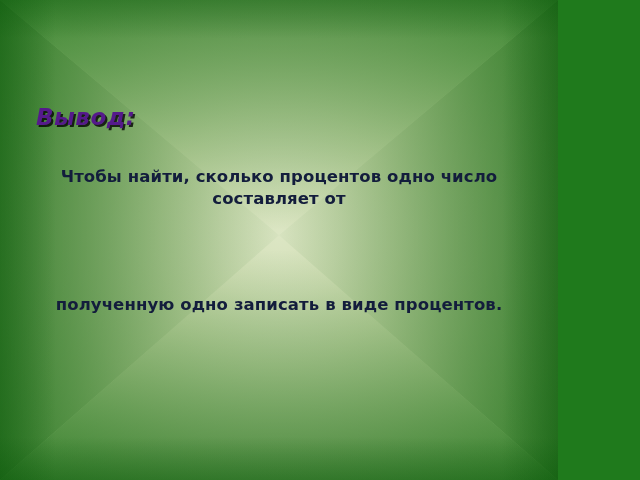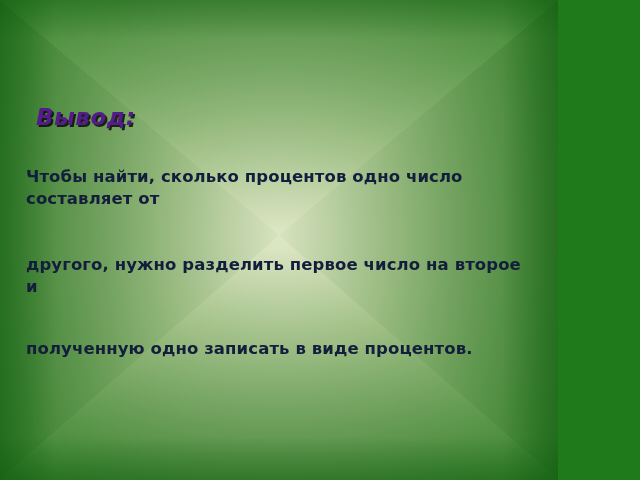--- a/index.html
+++ b/index.html
@@ -104,20 +104,21 @@
     letter-spacing: 0.5px;
     text-shadow: 2px 2px 0 rgba(0,0,0,0.78);
     white-space: nowrap;
   }
 
   .body-block {
     position: absolute;
     left: 26px;
     right: 26px;
     top: 166px;
+    text-align: center;
   }
 
   .para {
     font-size: 16.5px;
     font-weight: bold;
     line-height: 22px;
     color: #131d3c;
     letter-spacing: 0.1px;
     margin: 0;
   }
@@ -140,21 +141,20 @@
   <div class="content">
 
     <div class="slide-title">Вывод:</div>
 
     <div class="body-block">
 
       <p class="para p1">Чтобы найти, сколько процентов одно число составляет от</p>
 
       <div class="spacer"></div>
 
-      <p class="para p2">другого, нужно разделить первое число на второе и</p>
 
       <div class="spacer s2"></div>
 
       <p class="para p3">полученную одно записать в виде процентов.</p>
 
     </div>
   </div>
 </div>
 
 </body></html>

